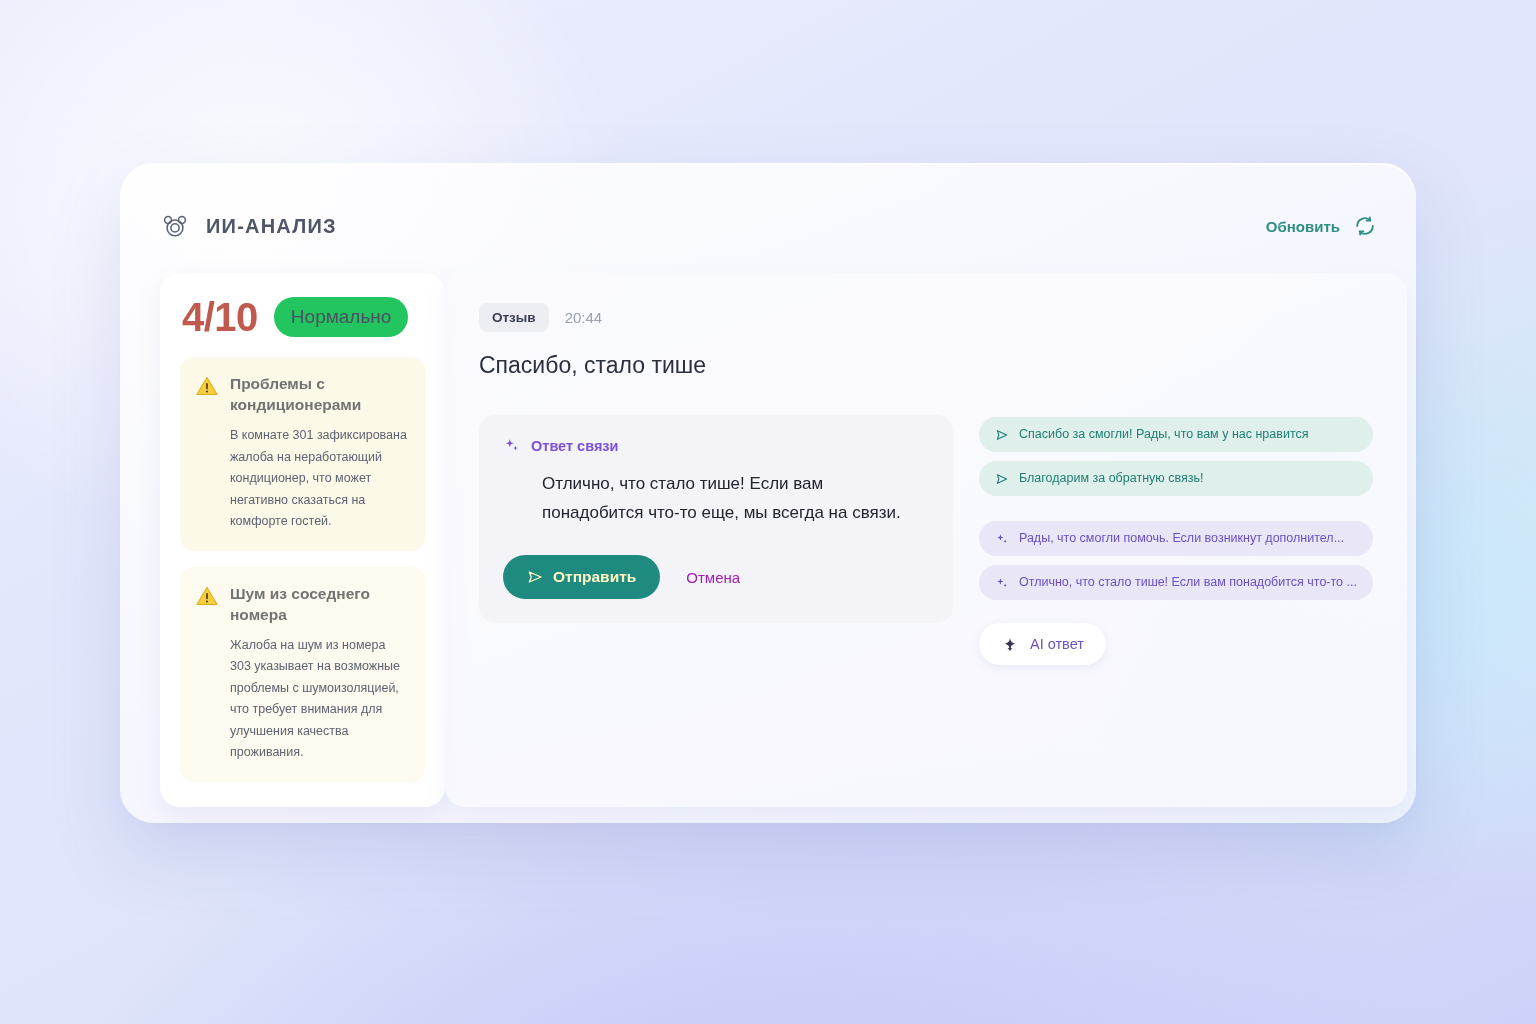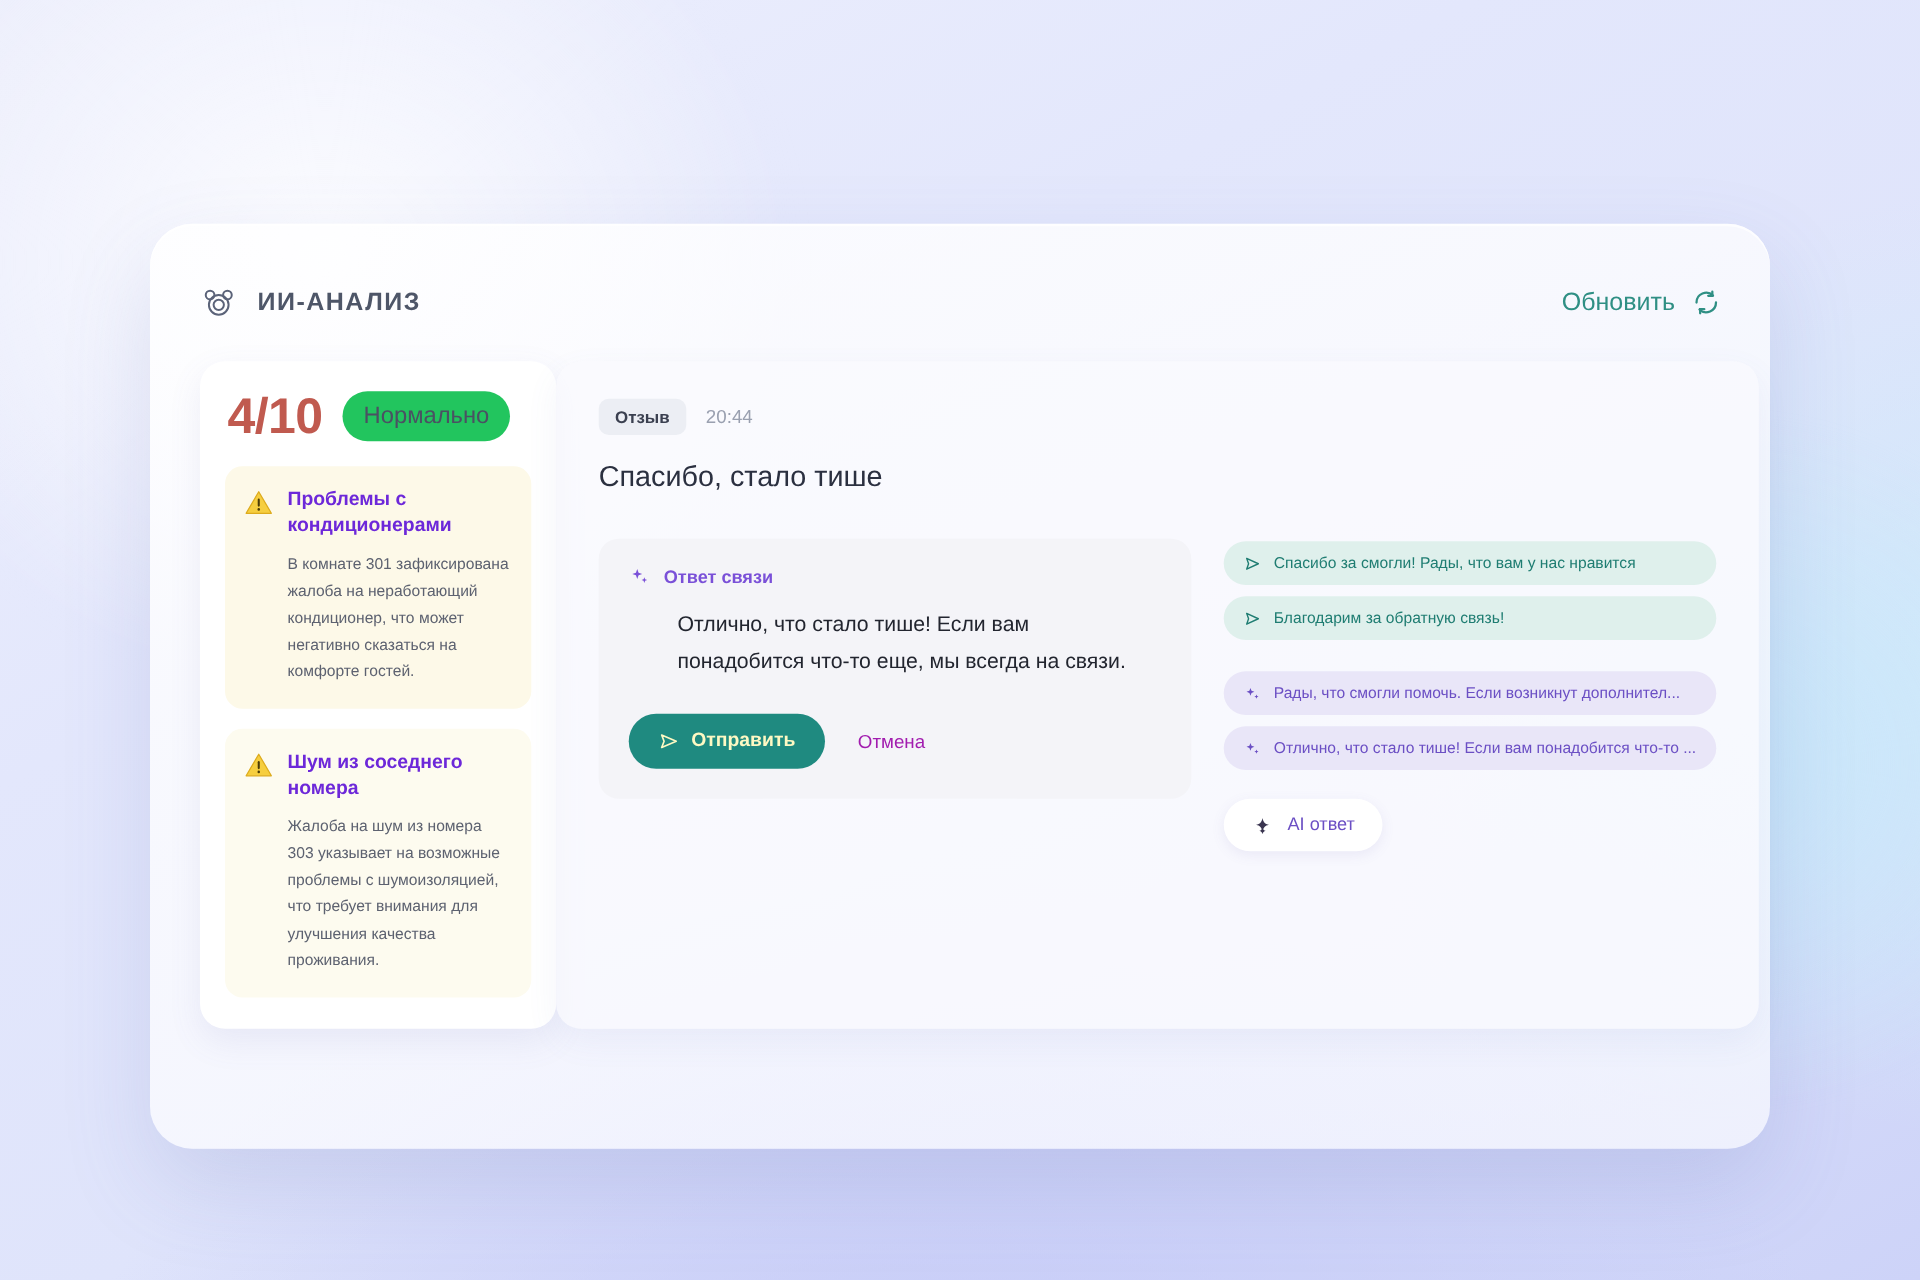--- a/index.html
+++ b/index.html
@@ -39,23 +39,23 @@
     right: -150px; top: 330px;
     width: 620px; height: 560px;
     background: radial-gradient(closest-side, rgba(196,232,250,.75), rgba(196,232,250,0));
     filter: blur(6px);
   }
 
   
   .window {
     position: absolute;
     left: 120px;
-    top: 179px;
+    top: 163px;
     width: 1296px;
-    height: 740px;
+    height: 660px;
     border-radius: 34px;
     background: linear-gradient(160deg, rgba(255,255,255,.86) 0%, rgba(252,252,255,.80) 45%, rgba(248,249,255,.74) 100%);
     box-shadow:
       0 30px 70px rgba(96,104,180,.17),
       0 2px 0 rgba(255,255,255,.75) inset;
     padding: 34px 40px 0 40px;
   }
 
   
   .win-head {
@@ -81,23 +81,23 @@
     font-weight: 600;
     color: #4e5668;
   }
   .refresh {
     display: flex;
     align-items: center;
     gap: 14px;
     cursor: pointer;
   }
   .refresh-label {
-    font-size: 20px;
+    font-size: 15px;
     color: #2f8f84;
-    font-weight: 400;
+    font-weight: 700;
   }
   .refresh-icon { width: 22px; height: 22px; display:block; color: #2f8f84; }
 
   
   .columns {
     display: flex;
     margin-top: 18px;
     height: 534px;
   }
 
@@ -143,21 +143,21 @@
 
   .issue-head {
     display: flex;
     gap: 12px;
     align-items: flex-start;
   }
   .warn-icon { width: 22px; height: 22px; flex: none; margin-top: 2px; display:block; }
   .issue-title {
     font-size: 15.5px;
     font-weight: 700;
-    color: #6d28d9;
+    color: #737373;
     line-height: 1.36;
   }
   .issue-text {
     margin-top: 10px;
     margin-left: 34px;
     font-size: 12.5px;
     line-height: 1.72;
     color: #5d6270;
   }
 

